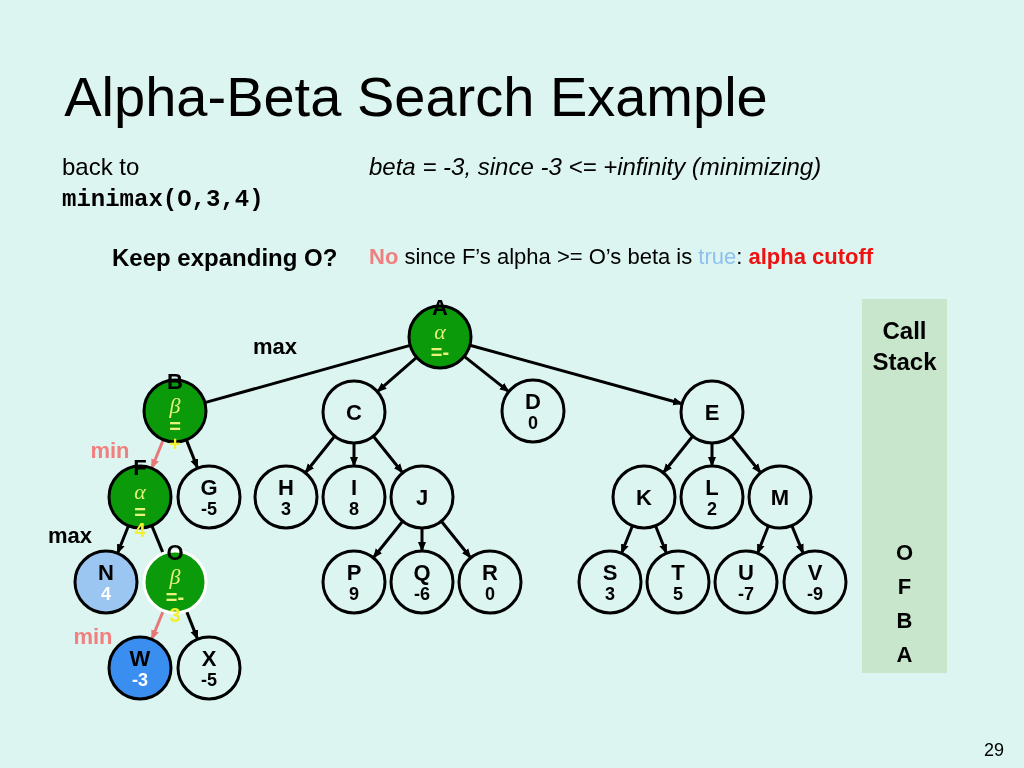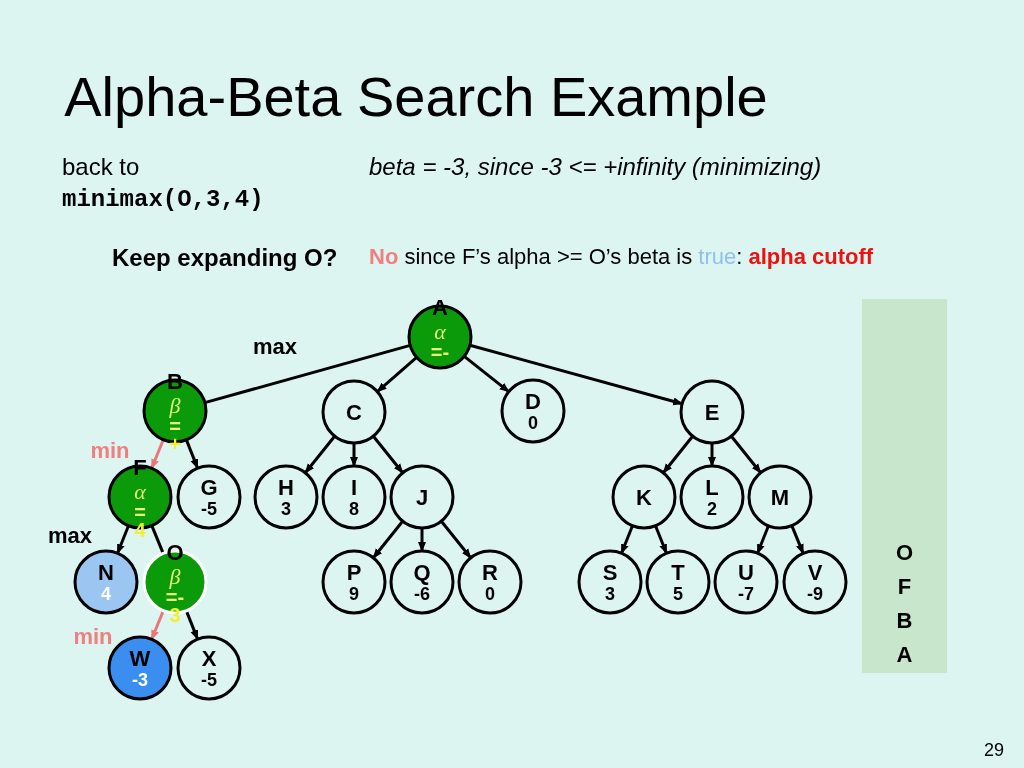--- a/index.html
+++ b/index.html
@@ -203,20 +203,24 @@
     </g>
   <g id="levels">
       <text x="275" y="354" text-anchor="middle" font-size="22" font-weight="bold" font-family="Liberation Sans, sans-serif" fill="#000000">max</text>
       <text x="110" y="458" text-anchor="middle" font-size="22" font-weight="bold" font-family="Liberation Sans, sans-serif" fill="#f08080">min</text>
       <text x="70" y="543" text-anchor="middle" font-size="22" font-weight="bold" font-family="Liberation Sans, sans-serif" fill="#000000">max</text>
       <text x="93" y="644" text-anchor="middle" font-size="22" font-weight="bold" font-family="Liberation Sans, sans-serif" fill="#f08080">min</text>
     </g>
 </svg>
 
 <div class="stack">
+  <div class="stack-title">
+    <div>Call</div>
+    <div>Stack</div>
+  </div>
   <div class="stack-items">
     <div>O</div>
     <div>F</div>
     <div>B</div>
     <div>A</div>
   </div>
 </div>
 
 <div class="page-num">29</div>
 

